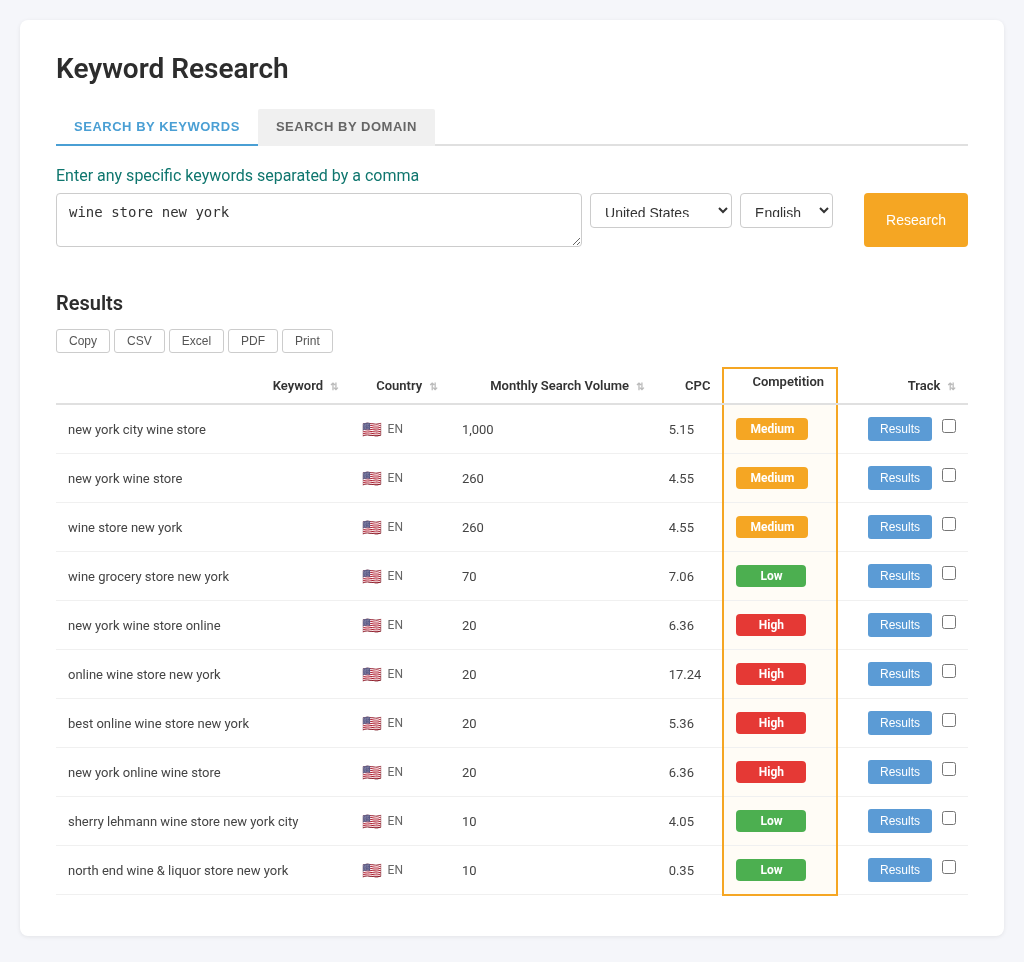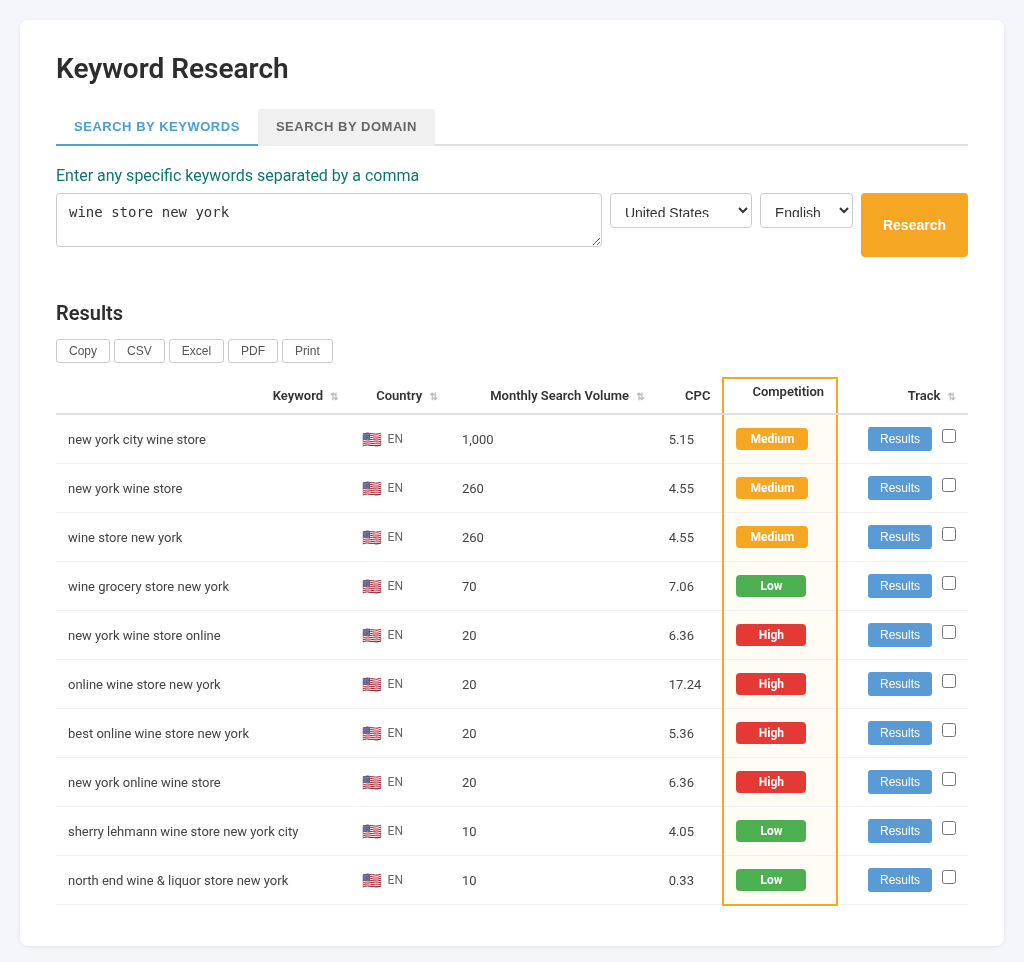--- a/index.html
+++ b/index.html
@@ -82,24 +82,25 @@
       height: 35px;
       outline: none;
     }
     .research-btn {
       background: #f5a623;
       color: #fff;
       border: none;
       border-radius: 4px;
       padding: 10px 22px;
       font-size: 14px;
-      font-weight: 700;
-      cursor: pointer;
-      height: 64px;
+      font-weight: 400;
+      cursor: pointer;
+      height: 54px;
       white-space: nowrap;
+      margin-left: 23px;
     }
     .results-section {
       margin-top: 44px;
     }
     .results-title {
       font-size: 20px;
       font-weight: 600;
       color: #2d2d2d;
       margin-bottom: 14px;
     }
@@ -383,21 +384,21 @@
             </tr>
             <tr>
               <td>north end wine &amp; liquor store new york</td>
               <td>
                 <div class="flag-lang">
                   <span class="flag">🇺🇸</span>
                   <span class="lang-code">EN</span>
                 </div>
               </td>
               <td>10</td>
-              <td>0.33</td>
+              <td>0.35</td>
               <td class="comp-cell" style="border-left: 2px solid rgb(245, 166, 35); border-right: 2px solid rgb(245, 166, 35); border-bottom: 2px solid rgb(245, 166, 35);"><span class="competition-badge badge-low">Low</span></td>
               <td style="text-align: right; white-space: nowrap;"><button class="results-link-btn">Results</button><input type="checkbox" class="track-checkbox" style="margin-left: 10px;"></td>
             </tr>
           </tbody>
       </table>
     </div>
   </div>
 </div>
 
 </body></html>

